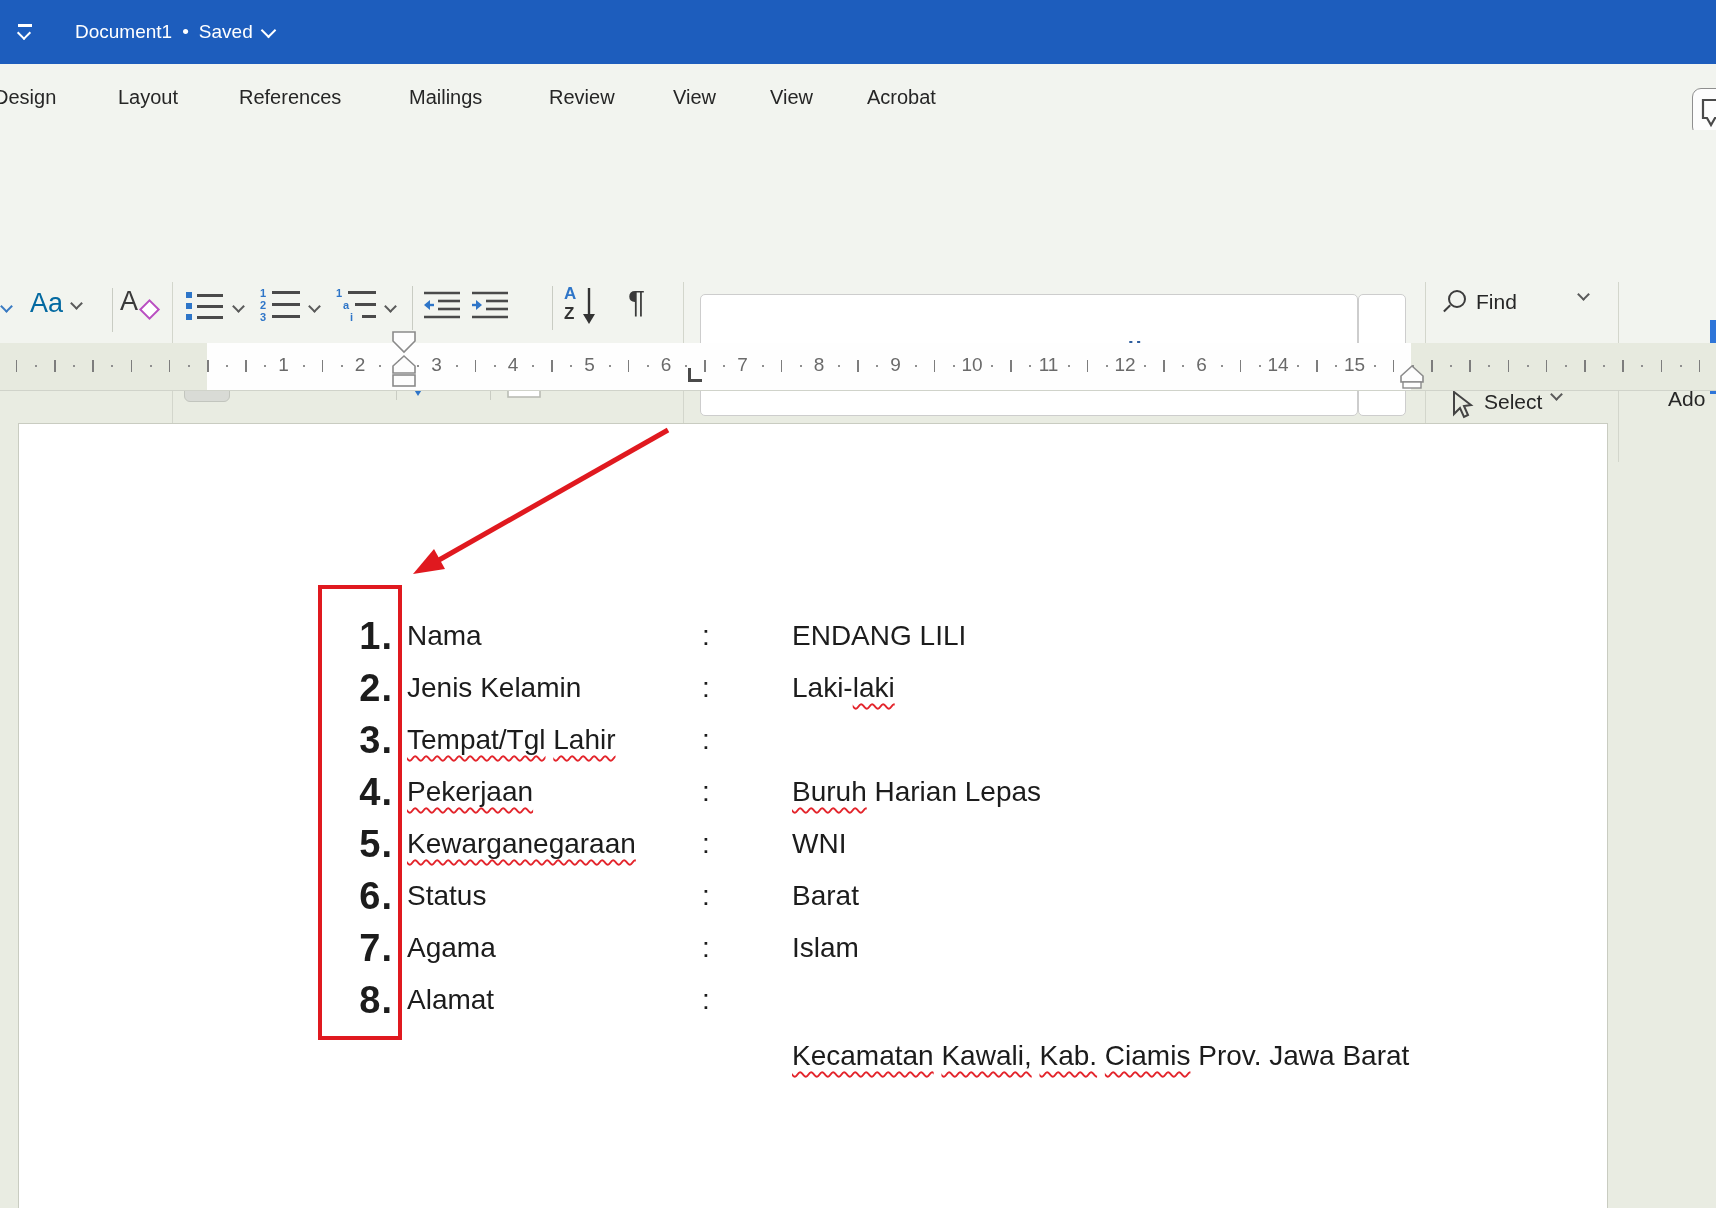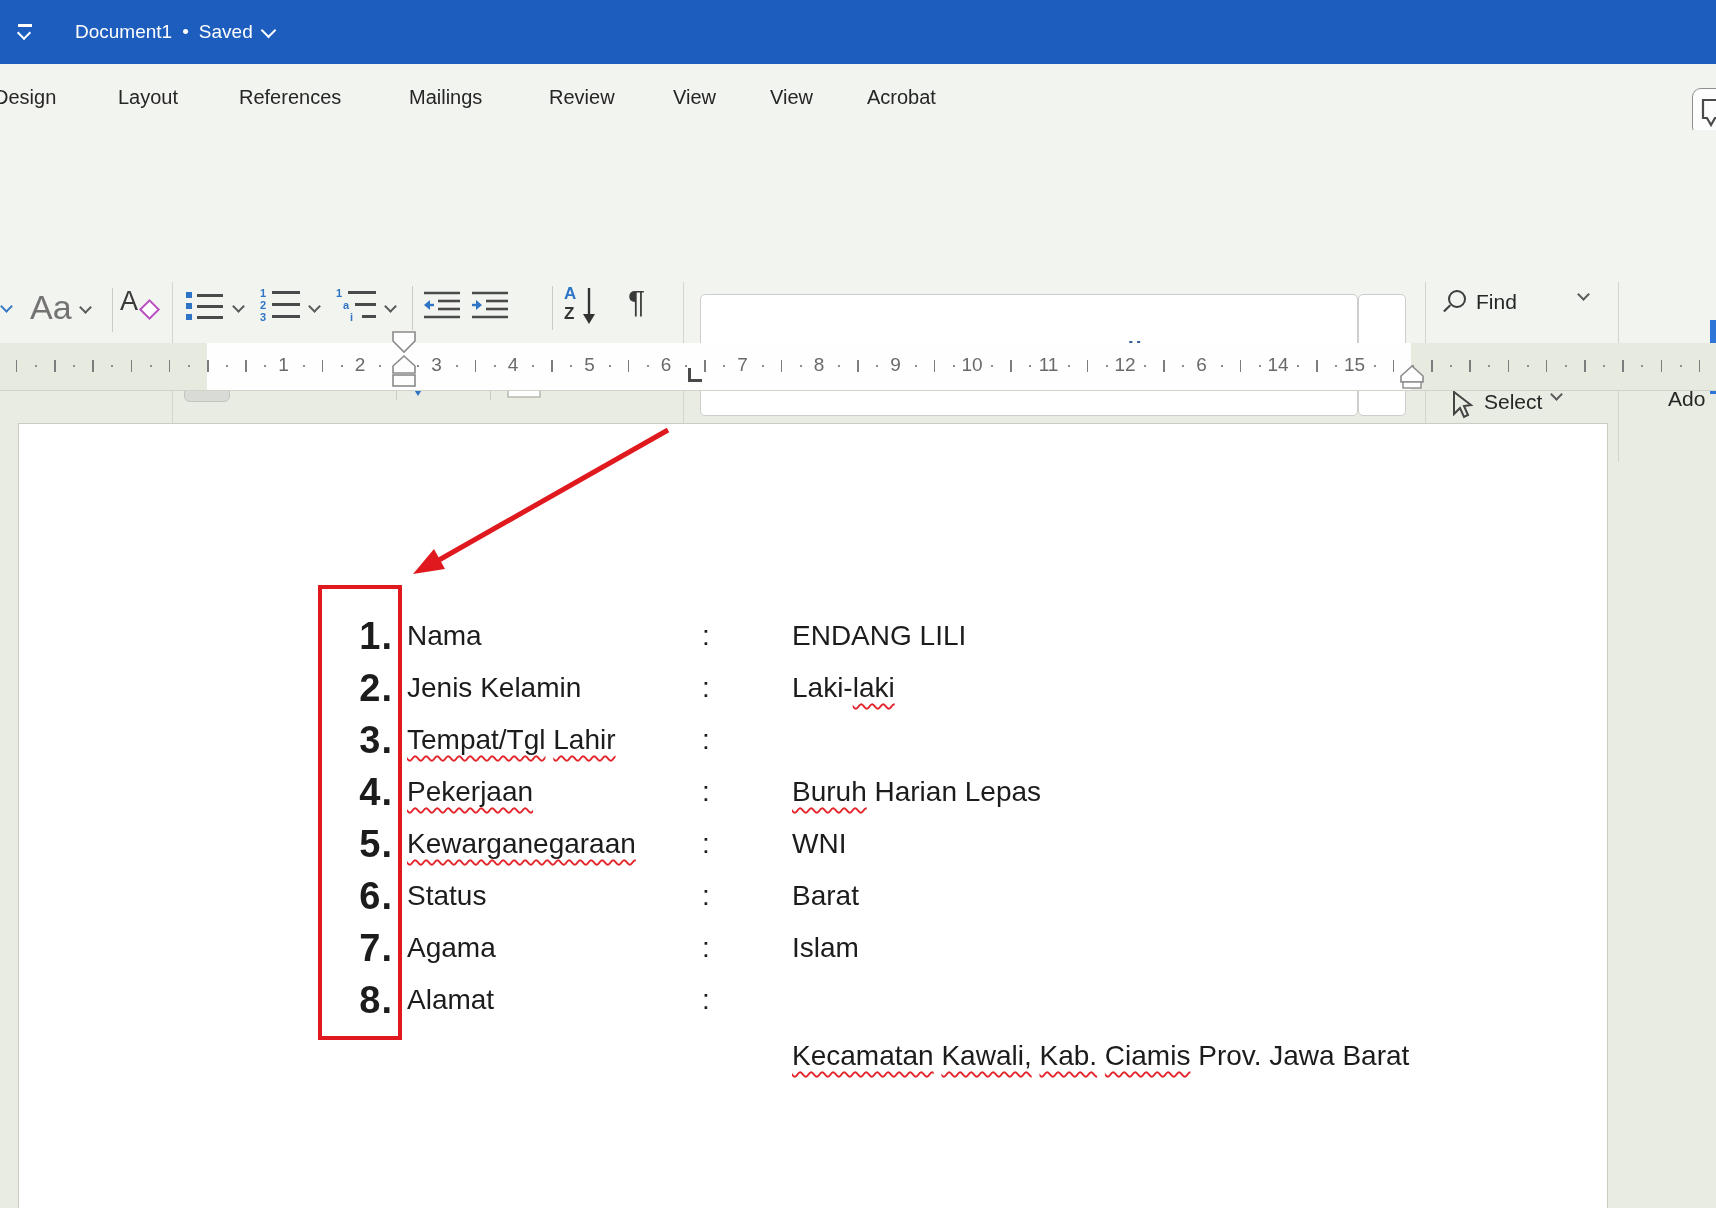--- a/index.html
+++ b/index.html
@@ -97,21 +97,21 @@
   <div id="comments-btn">
     <svg width="40" height="40" style="position:absolute;left:6px;top:5px">
       <path d="M4 6 h26 v18 h-14 l-4 7 l-4 -7 h-4 z" fill="none" stroke="#4a4a4a" stroke-width="2.2"></path>
     </svg>
   </div>
 
   <div id="ribbon">
 
     <span class="chev abs" style="left:2px;top:172px;border-color:#3a7ac2"></span>
     <div class="btn abs" style="left:30px;top:158px;display:flex;align-items:center;gap:9px">
-      <span style="font-size:34px;color:#737373">Aa</span>
+      <span style="font-size:27px;color:#0369a1">Aa</span>
       <span class="chev"></span>
     </div>
     <div class="tsep" style="left:112px;top:158px"></div>
     <div class="btn abs" style="left:120px;top:156px;width:44px;height:44px">
       <span style="font-size:27px;color:#3a3a3a">A</span>
       <span style="position:absolute;left:22px;top:16px;width:11px;height:11px;border:2.4px solid #b94fc1;transform:rotate(45deg);background:#fff"></span>
     </div>
 
     <div class="btn abs" style="left:10px;top:216px;width:46px;height:48px">
       <svg width="46" height="36">

